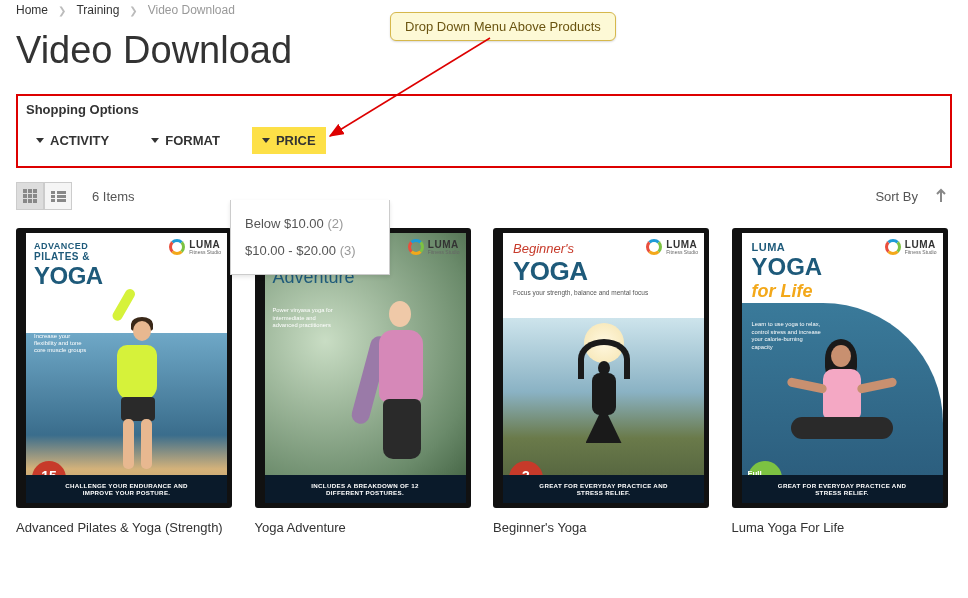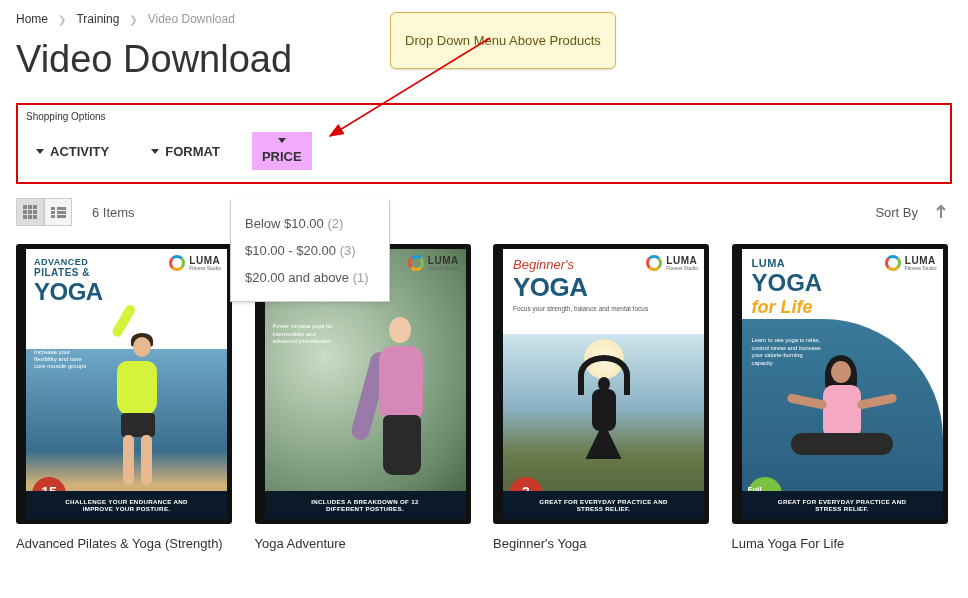--- a/index.html
+++ b/index.html
@@ -1,36 +1,36 @@
 <!DOCTYPE html>
 <html><head>
 <meta charset="utf-8">
 <style>
 * { box-sizing: border-box; margin: 0; padding: 0; }
 body { font-family: 'Helvetica Neue', Arial, sans-serif; background: #fff; width: 968px; height: 598px; position: relative; padding: 0 16px; color: #333; }
 
 
-.breadcrumb { display: flex; align-items: center; gap: 10px; font-size: 12px; color: #999; padding-top: 12px; }
+.breadcrumb { display: flex; align-items: center; gap: 10px; font-size: 12px; color: #999; padding-top: 3px; }
 .breadcrumb a { color: #006bb4; text-decoration: none; }
 .breadcrumb .crumb-home, .breadcrumb .crumb-training { color: #333; }
 .breadcrumb .chev { color: #bbb; font-size: 10px; }
 
 
 .page-title { font-size: 38px; font-weight: 300; color: #333; margin: 12px 0 22px; }
 
 
-.callout { position: absolute; top: 12px; left: 390px; background: #fdf9d6; border: 1px solid #d6b84c; border-radius: 6px; padding: 20px 14px; font-size: 13px; color: #6a5410; box-shadow: 0 1px 2px rgba(0,0,0,.15); }
+.callout { position: absolute; top: 12px; left: 390px; background: #fdf9d6; border: 1px solid #d6b84c; border-radius: 6px; padding: 6px 14px; font-size: 13px; color: #6a5410; box-shadow: 0 1px 2px rgba(0,0,0,.15); }
 .arrow-svg { position: absolute; top: 36px; left: 310px; pointer-events: none; }
 
 
 .shop-opts { border: 2px solid #d00; padding: 6px 8px 12px; }
-.shop-opts-title { font-size: 10px; font-weight: 400; color: #333; margin-bottom: 10px; }
+.shop-opts-title { font-size: 13px; font-weight: 700; color: #333; margin-bottom: 10px; }
 .filter-row { display: flex; gap: 22px; }
 .filter-btn { display: flex; align-items: center; gap: 6px; font-size: 13px; font-weight: 600; color: #333; padding: 6px 10px; background: transparent; border: none; cursor: pointer; position: relative; }
-.filter-btn.active { background: #f0abfc; flex-direction: column; }
+.filter-btn.active { background: #fde047; }
 .tri-down { width: 0; height: 0; border-left: 4px solid transparent; border-right: 4px solid transparent; border-top: 5px solid #333; }
 
 
 .dropdown { position: absolute; top: 200px; left: 230px; width: 160px; background: #fff; border: 1px solid #ccc; border-top: none; box-shadow: 0 2px 4px rgba(0,0,0,.1); padding: 10px 12px; z-index: 10; }
 .dropdown-item { font-size: 13px; color: #555; padding: 6px 2px; cursor: pointer; }
 .dropdown-item .cnt { color: #999; }
 
 
 .toolbar { display: flex; align-items: center; margin: 14px 0 18px; gap: 12px; }
 .view-mode { display: flex; }
@@ -172,24 +172,20 @@
 
 <div class="dropdown">
   <div class="dropdown-item">
     <span>Below $10.00</span>
     <span class="cnt">(2)</span>
   </div>
   <div class="dropdown-item">
     <span>$10.00 - $20.00</span>
     <span class="cnt">(3)</span>
   </div>
-  <div class="dropdown-item">
-    <span>$20.00 and above</span>
-    <span class="cnt">(1)</span>
-  </div>
 </div>
 
 <div class="toolbar">
   <div class="view-mode">
     <div class="view-btn active">
       <div class="grid-ico">
           <span></span>
           <span></span>
           <span></span>
           <span></span>

